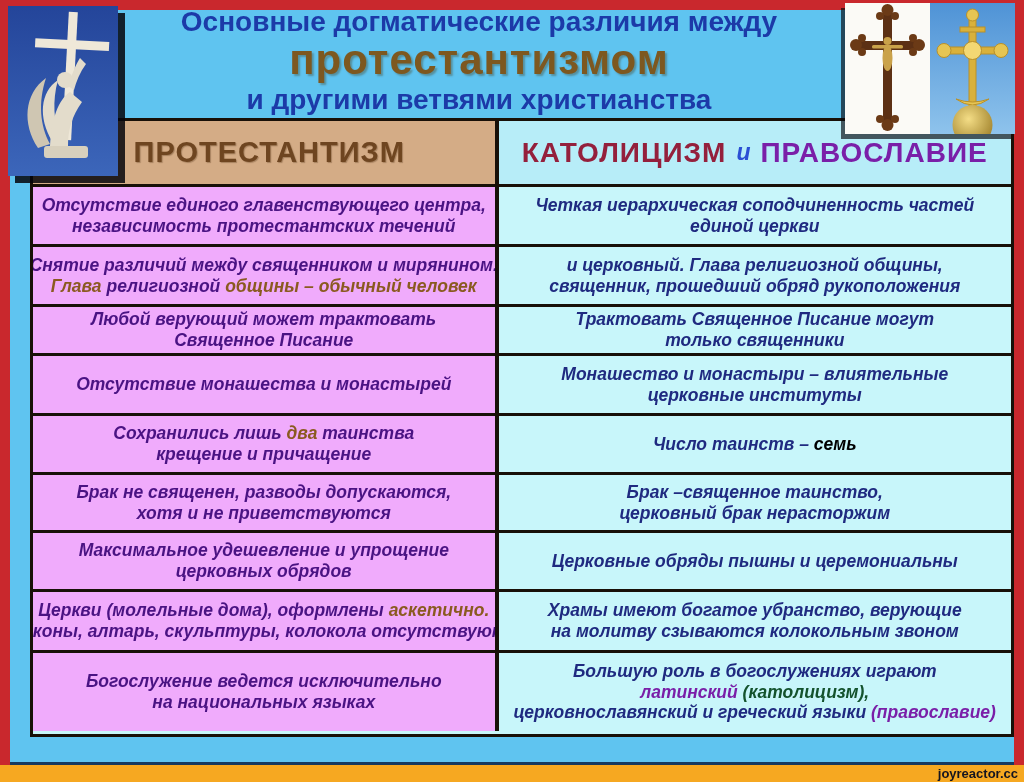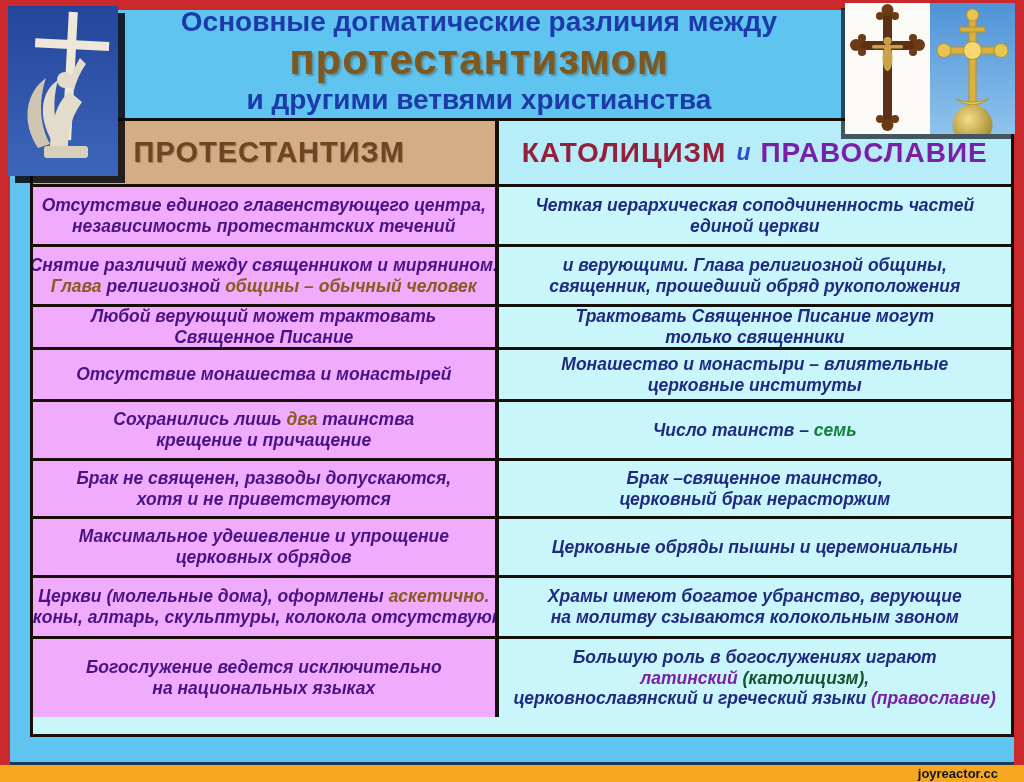--- a/index.html
+++ b/index.html
@@ -23,22 +23,22 @@
   svg{display:block;}
 
   
   .table{position:absolute;left:30px;top:118px;width:984px;height:619px;z-index:1;
          border:3px solid #181008;box-sizing:border-box;display:flex;flex-direction:column;background:#c8f6fa;}
   .t-header{height:66px;display:flex;border-bottom:3px solid #181008;box-sizing:border-box;flex:0 0 auto;}
   #rows{flex:1 1 auto;display:flex;flex-direction:column;}
   .t-row{display:flex;border-bottom:3px solid #181008;box-sizing:border-box;flex:0 0 auto;}
   #rows .t-row:nth-child(1){height:60px}
   #rows .t-row:nth-child(2){height:60px}
-  #rows .t-row:nth-child(3){height:43px}
-  #rows .t-row:nth-child(4){height:52px}
+  #rows .t-row:nth-child(3){height:49px}
+  #rows .t-row:nth-child(4){height:60px}
   #rows .t-row:nth-child(5){height:59px}
   #rows .t-row:nth-child(6){height:58px}
   #rows .t-row:nth-child(7){height:59px}
   #rows .t-row:nth-child(8){height:61px}
   #rows .t-row:nth-child(9){height:78px;border-bottom:none;}
   .cell{display:flex;flex-direction:column;justify-content:center;align-items:center;
         text-align:center;box-sizing:border-box;overflow:hidden;padding:1px 6px;}
   .cell.left{width:47.6%;background:#f0abfc;border-right:4px solid #181008;}
   .cell.right{flex:1;background:#c8f6fa;}
   .t-header .cell.left{background:#d4ac86;}
@@ -46,26 +46,26 @@
   .hdr-left-text{color:#6e4520;font-weight:bold;font-size:29px;letter-spacing:1px;
                  text-shadow:1px 1px 1px rgba(60,30,0,.3);margin-left:11px;}
   .hdr-p1{color:#94203c;font-weight:bold;font-size:28px;letter-spacing:1px;}
   .hdr-conj{color:#2a4fd4;font-weight:bold;font-style:italic;font-size:23px;}
   .hdr-p2{color:#7a1fa8;font-weight:bold;font-size:28px;letter-spacing:1px;}
   .cell-line{font-weight:bold;font-style:italic;font-size:17.5px;line-height:1.18;white-space:nowrap;}
   .c-purple{color:#4a1383;}
   .c-navy{color:#1f2a80;}
   .c-brown{color:#8a5a20;}
   .c-darkred{color:#14532d;}
-  .c-blue{color:#15803d;}
+  .c-blue{color:#000000;}
   .c-violet{color:#7a1fa8;}
 
   
   .orange-bar{position:absolute;left:0;right:0;bottom:0;height:17px;background:#f6a821;z-index:6;
-              display:flex;align-items:center;justify-content:flex-end;padding-right:26px;box-sizing:border-box;}
+              display:flex;align-items:center;justify-content:flex-end;padding-right:6px;box-sizing:border-box;}
   .orange-bar span{font-weight:bold;font-size:13px;color:#141420;cursor:pointer;}
 </style>
 </head>
 <body>
 
 <div class="frame">
   <div class="inner"></div>
   <div class="inner-bottom-line"></div>
 
   <div class="title">
@@ -170,21 +170,21 @@
             <div class="cell-line"><span class="c-navy">Четкая иерархическая соподчиненность частей</span></div>
             <div class="cell-line"><span class="c-navy">единой церкви</span></div>
           </div>
         </div>
         <div class="t-row">
           <div class="cell left">
             <div class="cell-line"><span class="c-purple">Снятие различий между священником и мирянином.</span></div>
             <div class="cell-line"><span class="c-brown">Глава </span><span class="c-purple">религиозной</span><span class="c-brown"> общины – обычный человек</span></div>
           </div>
           <div class="cell right">
-            <div class="cell-line"><span class="c-navy">и верующими. Глава религиозной общины,</span></div>
+            <div class="cell-line"><span class="c-navy">и церковный. Глава религиозной общины,</span></div>
             <div class="cell-line"><span class="c-navy">священник, прошедший обряд рукоположения</span></div>
           </div>
         </div>
         <div class="t-row">
           <div class="cell left">
             <div class="cell-line"><span class="c-purple">Любой верующий может трактовать</span></div>
             <div class="cell-line"><span class="c-purple">Священное Писание</span></div>
           </div>
           <div class="cell right">
             <div class="cell-line"><span class="c-navy">Трактовать Священное Писание могут</span></div>

